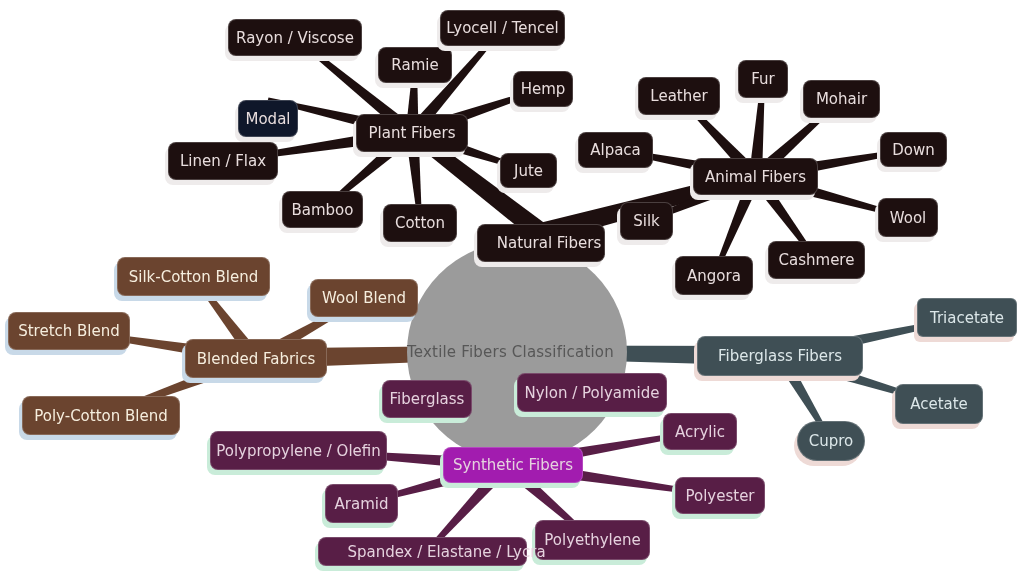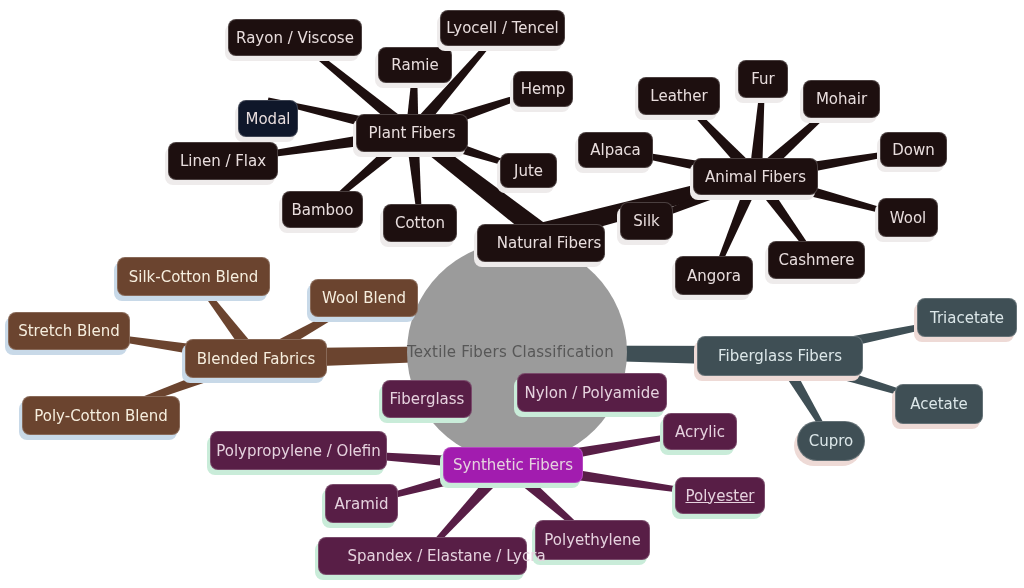--- a/index.html
+++ b/index.html
@@ -87,26 +87,26 @@
       <div class="node" style="left: 878px; top: 198px; width: 60px; height: 39px; background: rgb(29, 15, 15); color: rgb(232, 221, 221); box-shadow: rgb(238, 235, 235) -3px 5px 0px;">Wool</div>
       <div class="node" style="left: 768px; top: 241px; width: 97px; height: 38px; background: rgb(29, 15, 15); color: rgb(232, 221, 221); box-shadow: rgb(238, 235, 235) -3px 5px 0px;">Cashmere</div>
       <div class="node" style="left: 675px; top: 256px; width: 78px; height: 39px; background: rgb(29, 15, 15); color: rgb(232, 221, 221); box-shadow: rgb(238, 235, 235) -3px 5px 0px;">Angora</div>
       <div class="node" style="left: 620px; top: 202px; width: 53px; height: 38px; background: rgb(29, 15, 15); color: rgb(232, 221, 221); box-shadow: rgb(238, 235, 235) -3px 5px 0px;">Silk</div>
       <div class="node" style="left: 185px; top: 339px; width: 142px; height: 39px; background: rgb(107, 68, 47); color: rgb(246, 238, 222); box-shadow: rgb(200, 217, 232) -3px 5px 0px;">Blended Fabrics</div>
       <div class="node" style="left: 117px; top: 257px; width: 153px; height: 39px; background: rgb(107, 68, 47); color: rgb(246, 238, 222); box-shadow: rgb(200, 217, 232) -3px 5px 0px;">Silk-Cotton Blend</div>
       <div class="node" style="left: 310px; top: 279px; width: 108px; height: 38px; background: rgb(107, 68, 47); color: rgb(246, 238, 222); box-shadow: rgb(200, 217, 232) -3px 5px 0px;">Wool Blend</div>
       <div class="node" style="left: 8px; top: 312px; width: 122px; height: 38px; background: rgb(107, 68, 47); color: rgb(246, 238, 222); box-shadow: rgb(200, 217, 232) -3px 5px 0px;">Stretch Blend</div>
       <div class="node" style="left: 22px; top: 396px; width: 158px; height: 39px; background: rgb(107, 68, 47); color: rgb(246, 238, 222); box-shadow: rgb(200, 217, 232) -3px 5px 0px;">Poly-Cotton Blend</div>
       <div class="node" style="left: 697px; top: 336px; width: 166px; height: 40px; background: rgb(63, 79, 85); color: rgb(220, 231, 233); box-shadow: rgb(238, 218, 214) -3px 5px 0px;">Fiberglass Fibers</div>
-      <div class="node" style="left: 917px; top: 298px; width: 100px; height: 39px; background: rgb(63, 79, 85); color: rgb(220, 231, 233); box-shadow: rgb(238, 218, 214) -3px 5px 0px;">Triacetate</div>
+      <div class="node" style="left: 917px; top: 298px; width: 100px; height: 39px; background: rgb(63, 79, 85); color: rgb(220, 231, 233); box-shadow: rgb(238, 218, 214) -3px 5px 0px; border-radius: 6px;">Triacetate</div>
       <div class="node" style="left: 895px; top: 384px; width: 88px; height: 40px; background: rgb(63, 79, 85); color: rgb(220, 231, 233); box-shadow: rgb(238, 218, 214) -3px 5px 0px;">Acetate</div>
       <div class="node" style="left: 797px; top: 421px; width: 68px; height: 40px; background: rgb(63, 79, 85); color: rgb(220, 231, 233); box-shadow: rgb(238, 218, 214) -3px 5px 0px; border-radius: 20px;">Cupro</div>
       <div class="node" style="left: 443px; top: 447px; width: 140px; height: 36px; background: #a21caf; color: rgb(229, 210, 222); box-shadow: rgb(201, 236, 217) -3px 5px 0px;">Synthetic Fibers</div>
       <div class="node" style="left: 382px; top: 380px; width: 90px; height: 38px; background: rgb(88, 30, 70); color: rgb(229, 210, 222); box-shadow: rgb(201, 236, 217) -3px 5px 0px;">Fiberglass</div>
       <div class="node" style="left: 517px; top: 373px; width: 150px; height: 39px; background: rgb(88, 30, 70); color: rgb(229, 210, 222); box-shadow: rgb(201, 236, 217) -3px 5px 0px;">Nylon / Polyamide</div>
       <div class="node" style="left: 210px; top: 431px; width: 177px; height: 39px; background: rgb(88, 30, 70); color: rgb(229, 210, 222); box-shadow: rgb(201, 236, 217) -3px 5px 0px;">Polypropylene / Olefin</div>
       <div class="node" style="left: 663px; top: 413px; width: 74px; height: 37px; background: rgb(88, 30, 70); color: rgb(229, 210, 222); box-shadow: rgb(201, 236, 217) -3px 5px 0px;">Acrylic</div>
       <div class="node" style="left: 325px; top: 484px; width: 73px; height: 39px; background: rgb(88, 30, 70); color: rgb(229, 210, 222); box-shadow: rgb(201, 236, 217) -3px 5px 0px;">Aramid</div>
-      <div class="node" style="left: 675px; top: 477px; width: 90px; height: 37px; background: rgb(88, 30, 70); color: rgb(229, 210, 222); box-shadow: rgb(201, 236, 217) -3px 5px 0px; text-decoration: underline;">Polyester</div>
+      <div class="node" style="left: 675px; top: 477px; width: 90px; height: 37px; background: rgb(88, 30, 70); color: rgb(229, 210, 222); box-shadow: rgb(201, 236, 217) -3px 5px 0px;">Polyester</div>
       <div class="node" style="left: 535px; top: 520px; width: 115px; height: 40px; background: rgb(88, 30, 70); color: rgb(229, 210, 222); box-shadow: rgb(201, 236, 217) -3px 5px 0px;">Polyethylene</div>
-      <div class="node" style="left: 318px; top: 537px; width: 209px; height: 38px; background: rgb(88, 30, 70); color: rgb(229, 210, 222); box-shadow: rgb(201, 236, 217) -3px 5px 0px; padding-left: 48px;">Spandex / Elastane / Lycra</div>
+      <div class="node" style="left: 318px; top: 537px; width: 209px; height: 29px; background: rgb(88, 30, 70); color: rgb(229, 210, 222); box-shadow: rgb(201, 236, 217) -3px 5px 0px; padding-left: 48px;">Spandex / Elastane / Lycra</div>
     </div>
 </div>
 
 </body></html>

